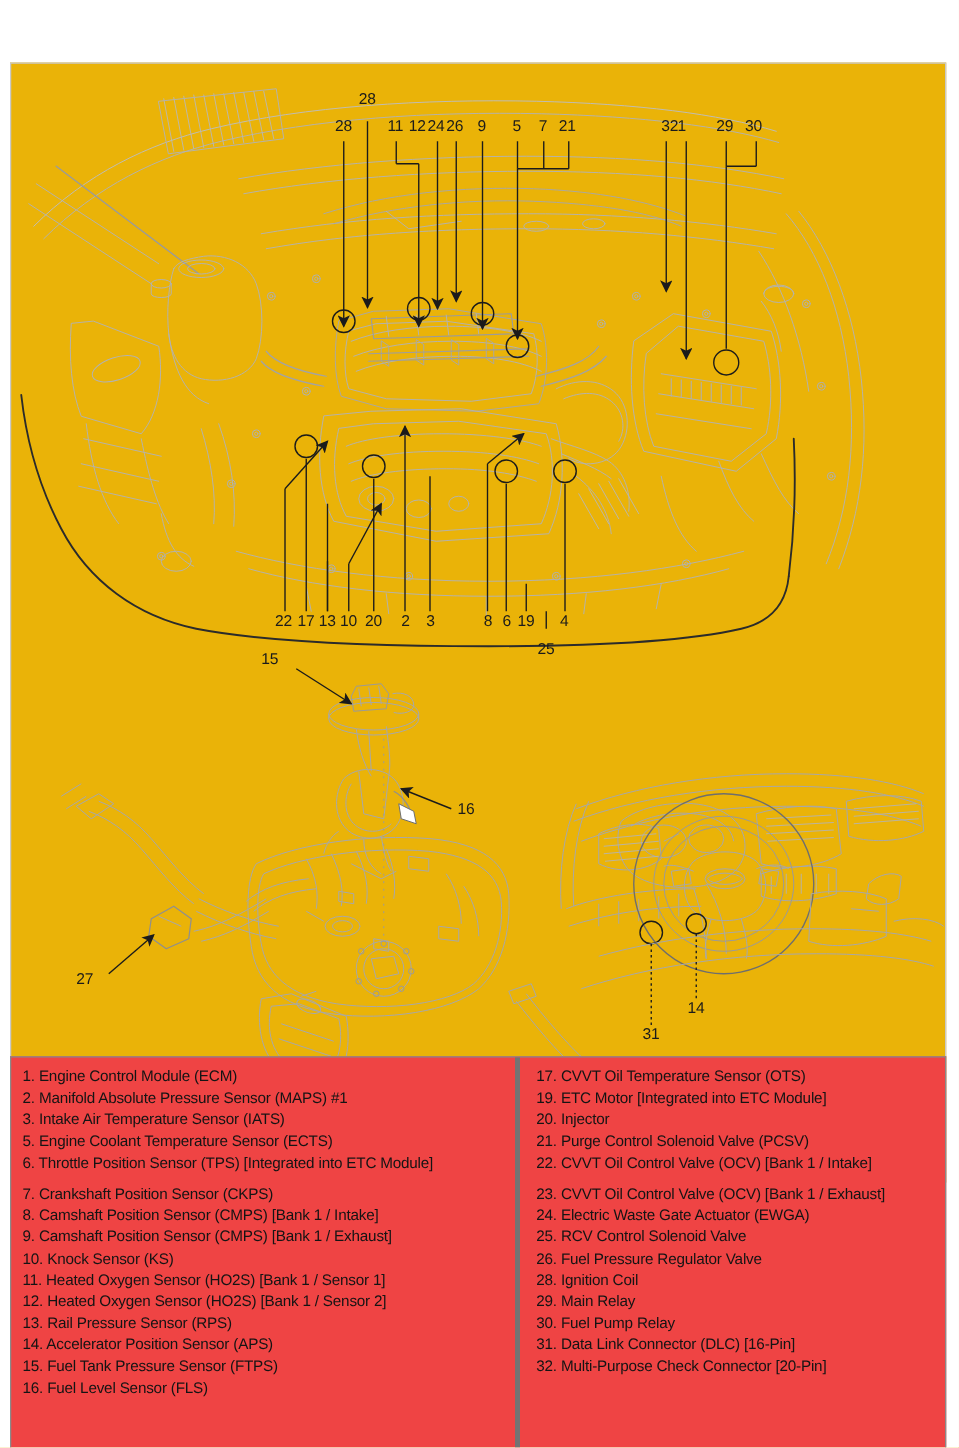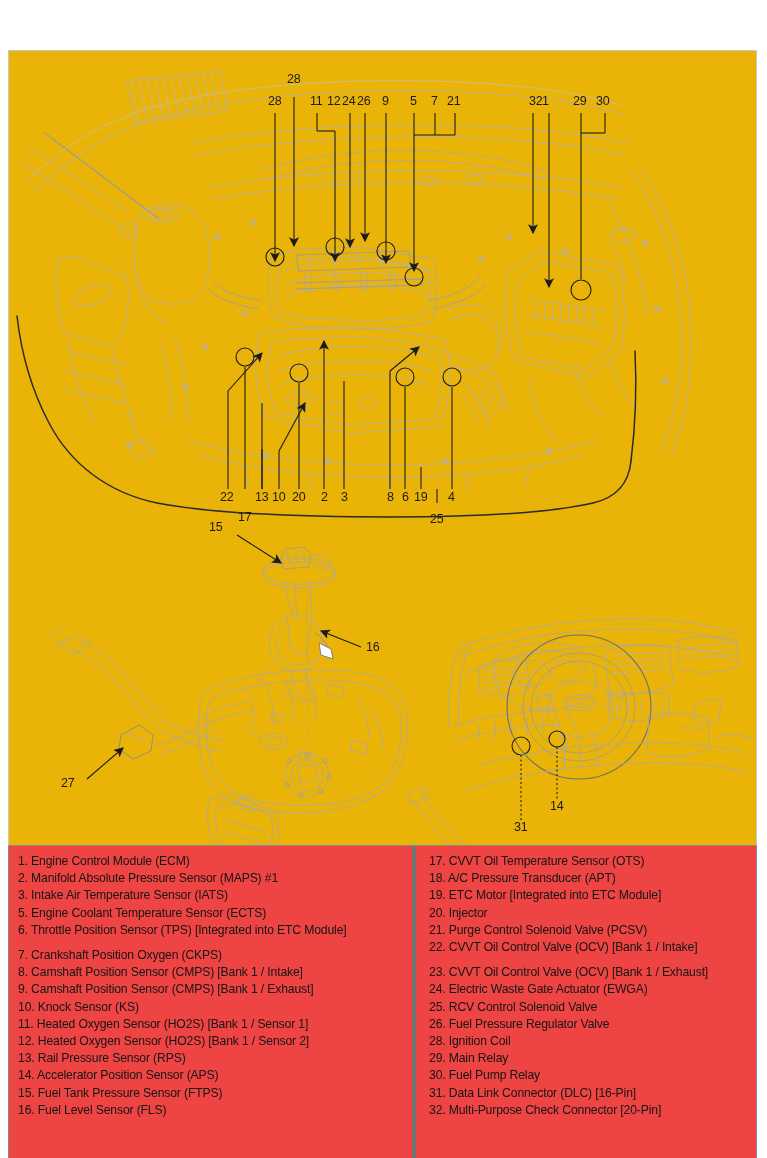--- a/index.html
+++ b/index.html
@@ -527,21 +527,21 @@
     <div class="callout" style="left:373px;top:44px;">9</div>
     <div class="callout" style="left:401px;top:44px;">5</div>
     <div class="callout" style="left:422px;top:44px;">7</div>
     <div class="callout" style="left:438px;top:44px;">21</div>
     <div class="callout" style="left:520px;top:44px;">32</div>
     <div class="callout" style="left:533px;top:44px;">1</div>
     <div class="callout" style="left:564px;top:44px;">29</div>
     <div class="callout" style="left:587px;top:44px;">30</div>
 
     <div class="callout" style="left:211px;top:440px;">22</div>
-    <div class="callout" style="left:229px;top:460px;">17</div>
+    <div class="callout" style="left:229px;top:440px;">17</div>
     <div class="callout" style="left:246px;top:440px;">13</div>
     <div class="callout" style="left:263px;top:440px;">10</div>
     <div class="callout" style="left:283px;top:440px;">20</div>
     <div class="callout" style="left:312px;top:440px;">2</div>
     <div class="callout" style="left:332px;top:440px;">3</div>
     <div class="callout" style="left:378px;top:440px;">8</div>
     <div class="callout" style="left:393px;top:440px;">6</div>
     <div class="callout" style="left:405px;top:440px;">19</div>
     <div class="callout" style="left:439px;top:440px;">4</div>
 
@@ -557,34 +557,33 @@
 
   </div>
 
   <div id="legend">
     <div class="legend-col left" id="col-left">
         <div class="legend-item"><span>1.</span><span> Engine Control Module (ECM)</span></div>
         <div class="legend-item"><span>2.</span><span> Manifold Absolute Pressure Sensor (MAPS) #1</span></div>
         <div class="legend-item"><span>3.</span><span> Intake Air Temperature Sensor (IATS)</span></div>
         <div class="legend-item"><span>5.</span><span> Engine Coolant Temperature Sensor (ECTS)</span></div>
         <div class="legend-item"><span>6.</span><span> Throttle Position Sensor (TPS) [Integrated into ETC Module]</span></div>
-        <div class="legend-item gap"><span>7.</span><span> Crankshaft Position Oxygen (CKPS)</span></div>
+        <div class="legend-item gap"><span>7.</span><span> Crankshaft Position Sensor (CKPS)</span></div>
         <div class="legend-item"><span>8.</span><span> Camshaft Position Sensor (CMPS) [Bank 1 / Intake]</span></div>
         <div class="legend-item"><span>9.</span><span> Camshaft Position Sensor (CMPS) [Bank 1 / Exhaust]</span></div>
         <div class="legend-item"><span>10.</span><span> Knock Sensor (KS)</span></div>
         <div class="legend-item"><span>11.</span><span> Heated Oxygen Sensor (HO2S) [Bank 1 / Sensor 1]</span></div>
         <div class="legend-item"><span>12.</span><span> Heated Oxygen Sensor (HO2S) [Bank 1 / Sensor 2]</span></div>
         <div class="legend-item"><span>13.</span><span> Rail Pressure Sensor (RPS)</span></div>
         <div class="legend-item"><span>14.</span><span> Accelerator Position Sensor (APS)</span></div>
         <div class="legend-item"><span>15.</span><span> Fuel Tank Pressure Sensor (FTPS)</span></div>
         <div class="legend-item"><span>16.</span><span> Fuel Level Sensor (FLS)</span></div>
       </div>
     <div class="legend-col right" id="col-right">
         <div class="legend-item"><span>17.</span><span> CVVT Oil Temperature Sensor (OTS)</span></div>
-        <div class="legend-item"><span>18.</span><span> A/C Pressure Transducer (APT)</span></div>
         <div class="legend-item"><span>19.</span><span> ETC Motor [Integrated into ETC Module]</span></div>
         <div class="legend-item"><span>20.</span><span> Injector</span></div>
         <div class="legend-item"><span>21.</span><span> Purge Control Solenoid Valve (PCSV)</span></div>
         <div class="legend-item"><span>22.</span><span> CVVT Oil Control Valve (OCV) [Bank 1 / Intake]</span></div>
         <div class="legend-item gap"><span>23.</span><span> CVVT Oil Control Valve (OCV) [Bank 1 / Exhaust]</span></div>
         <div class="legend-item"><span>24.</span><span> Electric Waste Gate Actuator (EWGA)</span></div>
         <div class="legend-item"><span>25.</span><span> RCV Control Solenoid Valve</span></div>
         <div class="legend-item"><span>26.</span><span> Fuel Pressure Regulator Valve</span></div>
         <div class="legend-item"><span>28.</span><span> Ignition Coil</span></div>
         <div class="legend-item"><span>29.</span><span> Main Relay</span></div>

